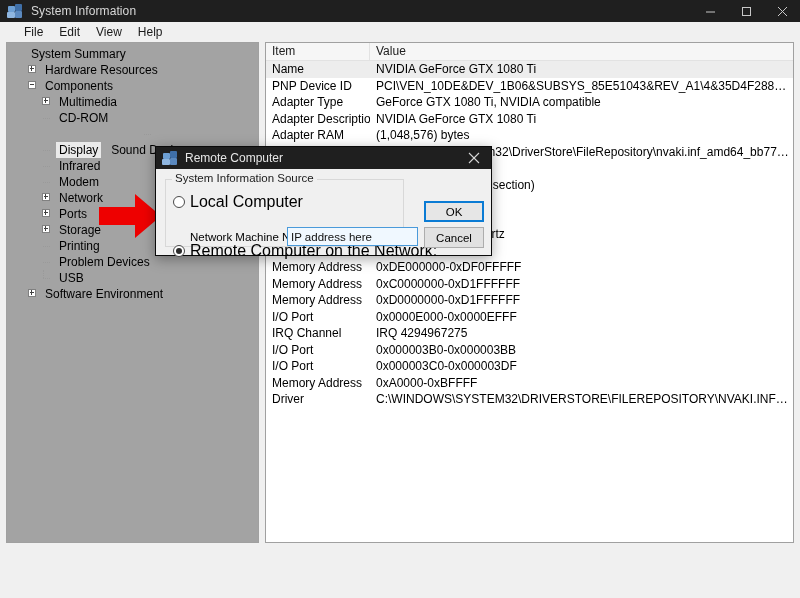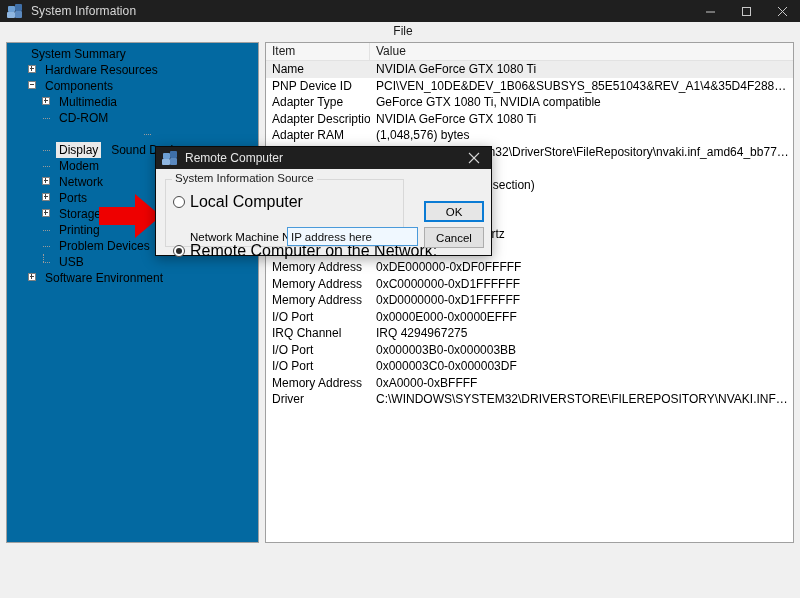--- a/index.html
+++ b/index.html
@@ -47,35 +47,34 @@
     width: 36px; height: 22px; display: flex; align-items: center; justify-content: center;
   }
   .tb-btn svg { display: block; }
 
   
   .menubar {
     position: absolute; left: 0; top: 22px;
     width: 800px; height: 20px;
     background: #f0f0f0;
     display: flex; align-items: center;
-    padding-left: 6px;
-    box-sizing: border-box;
-    flex-direction: column;
+    padding-left: 16px;
+    box-sizing: border-box;
   }
   .menu-item {
     padding: 2px 8px; font-size: 12px; color: #1a1a1a; line-height: 14px;
   }
 
   
   .content { position: absolute; left: 0; top: 42px; width: 800px; height: 503px; }
 
   .tree-panel {
     position: absolute; left: 6px; top: 0px;
     width: 253px; height: 501px;
-    background: #0369a1;
+    background: #a3a3a3;
     border: 1px solid #a0a0a0;
     box-sizing: border-box;
     overflow: hidden;
   }
   .tree {
     padding: 3px 0 0 4px;
   }
   .tnode {
     display: flex; align-items: center;
     height: 16px; line-height: 16px;
@@ -278,20 +277,24 @@
           <div class="tnode" style="padding-left: 28px; flex-direction: column;">
             <span class="tog dash"></span>
             <span class="tlabel">Sound Device</span>
           </div>
           <div class="tnode sel" style="padding-left: 28px;">
             <span class="tog dash"></span>
             <span class="tlabel">Display</span>
           </div>
           <div class="tnode" style="padding-left: 28px;">
             <span class="tog dash"></span>
+            <span class="tlabel">Infrared</span>
+          </div>
+          <div class="tnode" style="padding-left: 28px;">
+            <span class="tog dash"></span>
             <span class="tlabel">Modem</span>
           </div>
           <div class="tnode" style="padding-left: 28px;">
             <span class="tog box plus">
               <span class="vert"></span>
             </span>
             <span class="tlabel">Network</span>
           </div>
           <div class="tnode" style="padding-left: 28px;">
             <span class="tog box plus">

